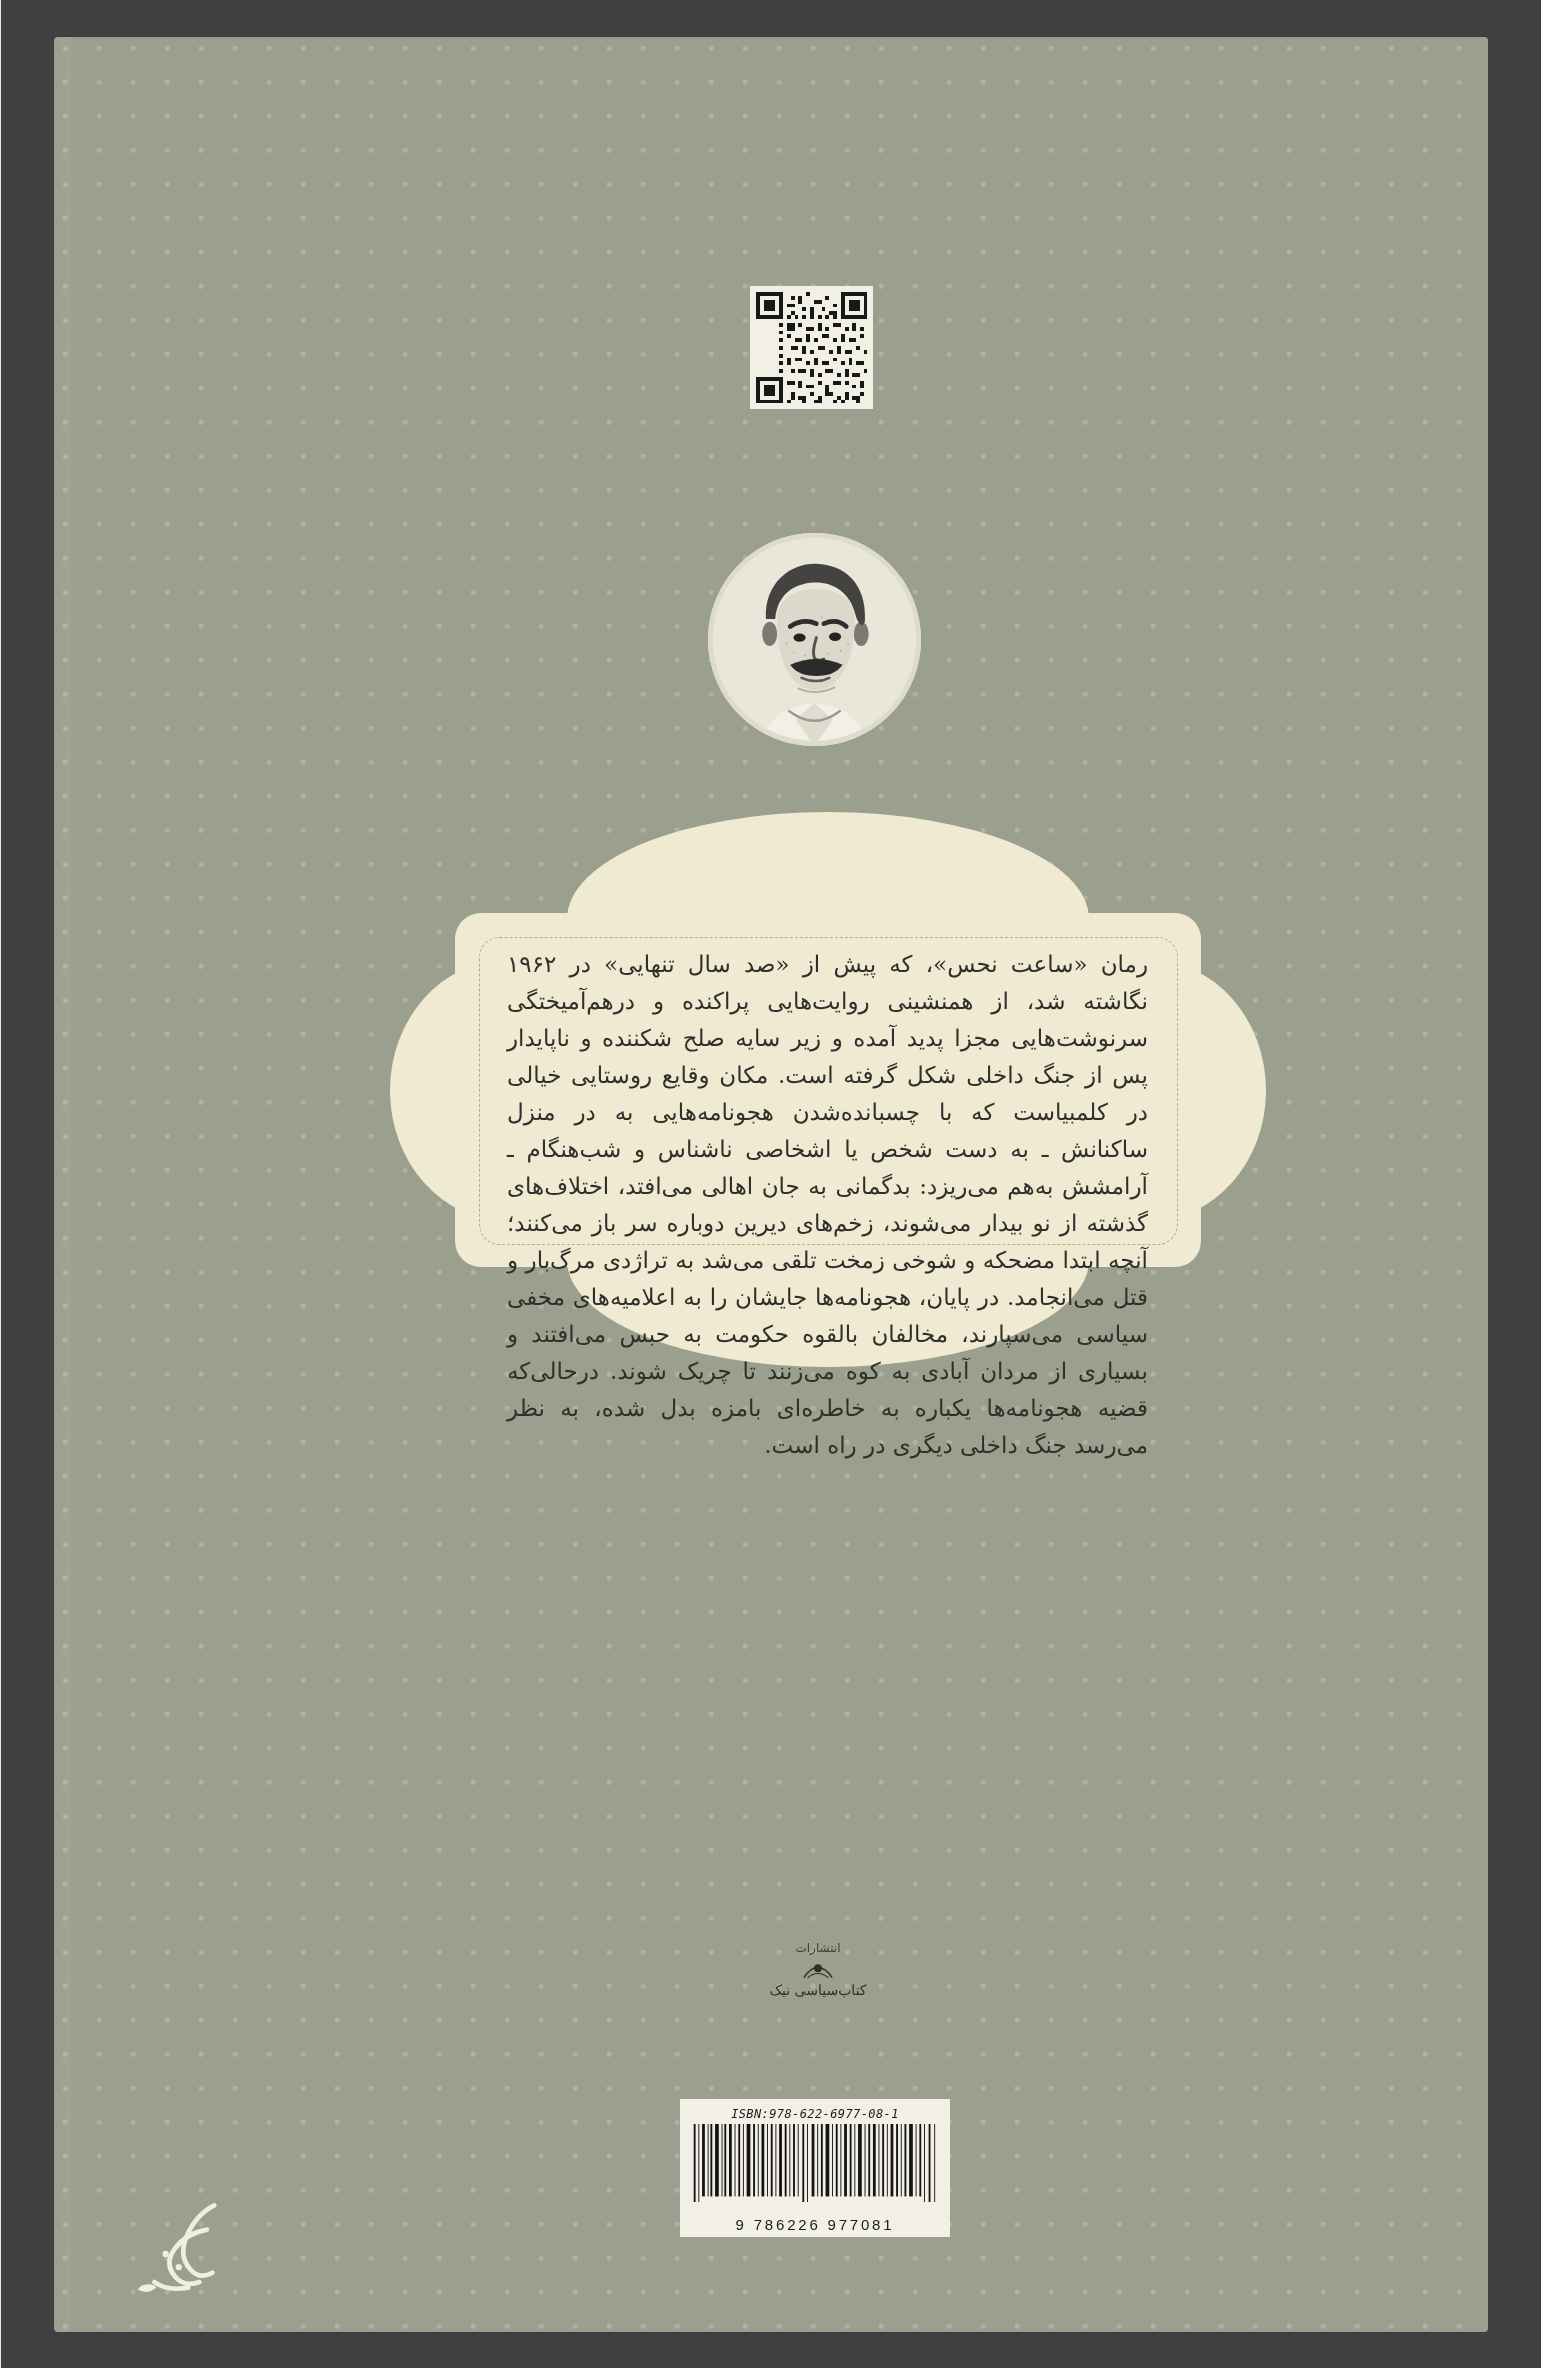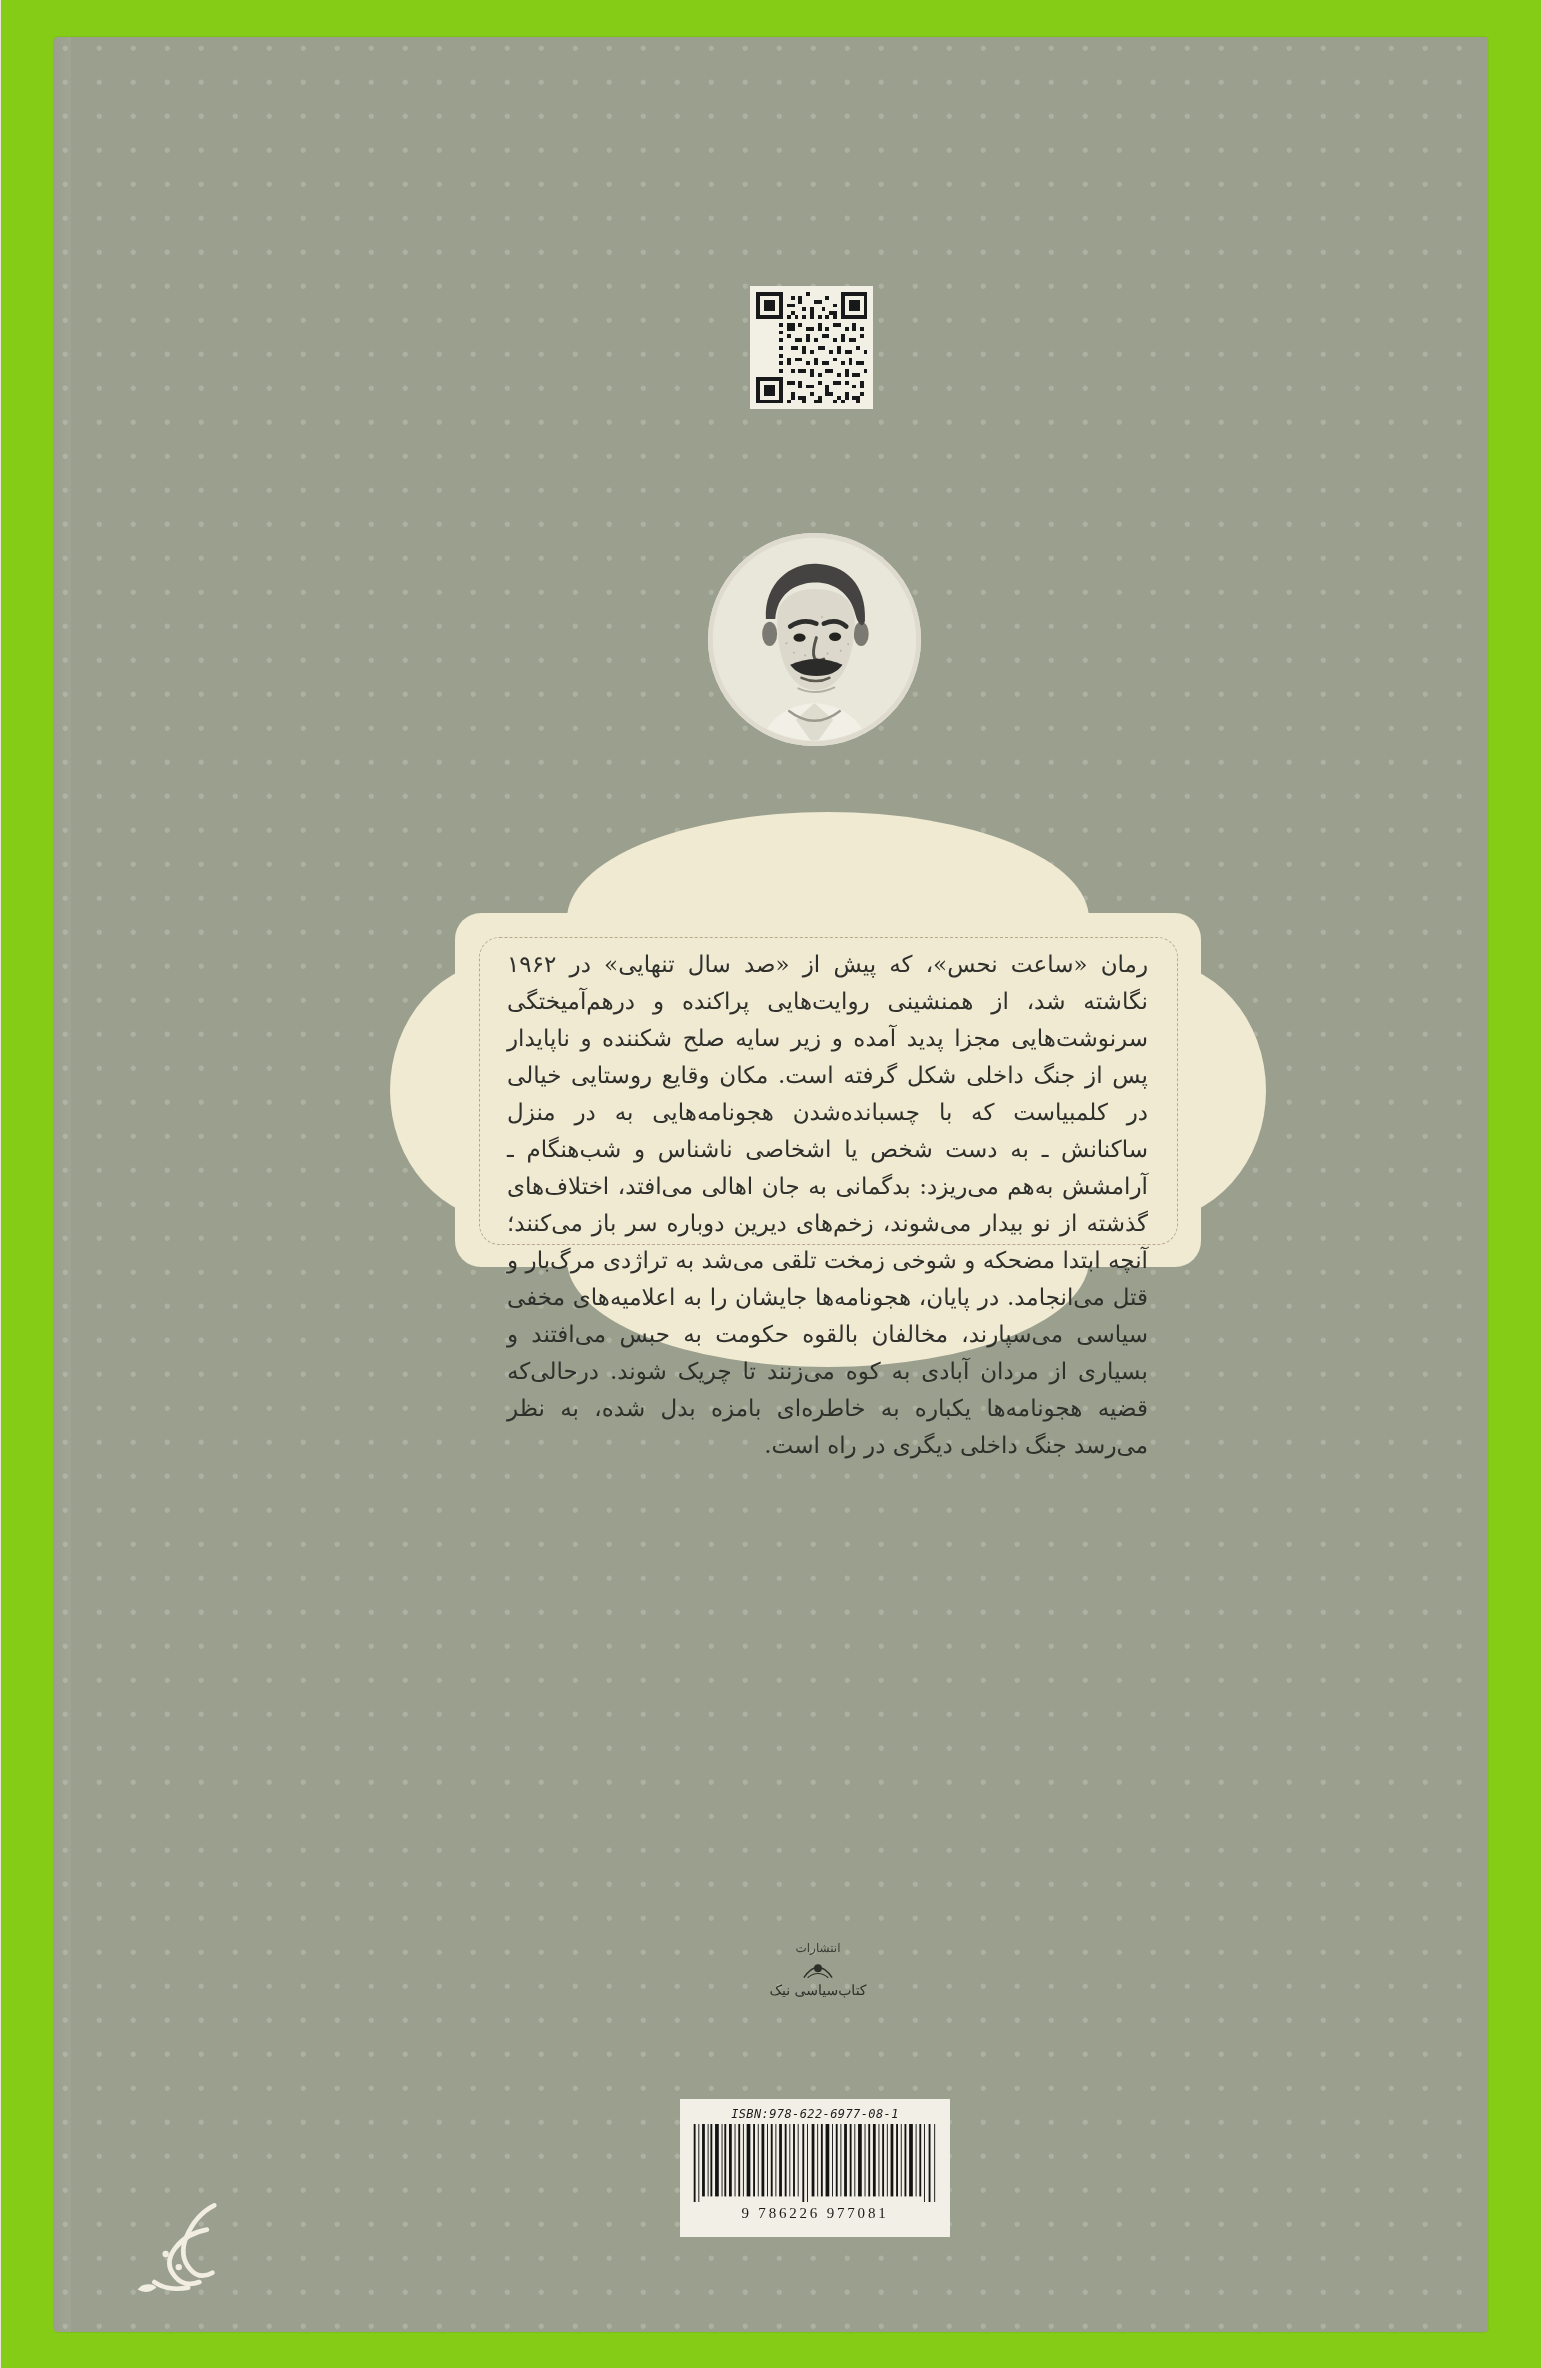--- a/index.html
+++ b/index.html
@@ -12,21 +12,21 @@
     height: 2369px;
     font-family: "DejaVu Serif", "Liberation Serif", serif;
     overflow: hidden;
   }
 
   
   .page {
     position: relative;
     width: 1542px;
     height: 2369px;
-    background: #84cc16;
+    background: #404040;
   }
 
   
   .cover {
     position: absolute;
     left: 54px;
     top: 37px;
     width: 1434px;
     height: 2295px;
     background-color: #9ba08e;
@@ -178,27 +178,27 @@
     text-align: center;
     direction: ltr;
     margin-bottom: 3.7px;
     font-style: italic;
   }
   .barcode .bars {
     height: 78px;
     display: block;
   }
   .barcode .digits {
-    font-family: Liberation Serif, serif;
+    font-family: Liberation Sans, sans-serif;
     font-size: 15px;
     letter-spacing: 2.8px;
     color: #1b1b1b;
     text-align: center;
     direction: ltr;
-    margin-top: 3px;
+    margin-top: 14px;
   }
 
   
   .logo-ney {
     position: absolute;
     left: 63px;
     top: 2144px;
     width: 131px;
     height: 131px;
     color: #f1ede1;

